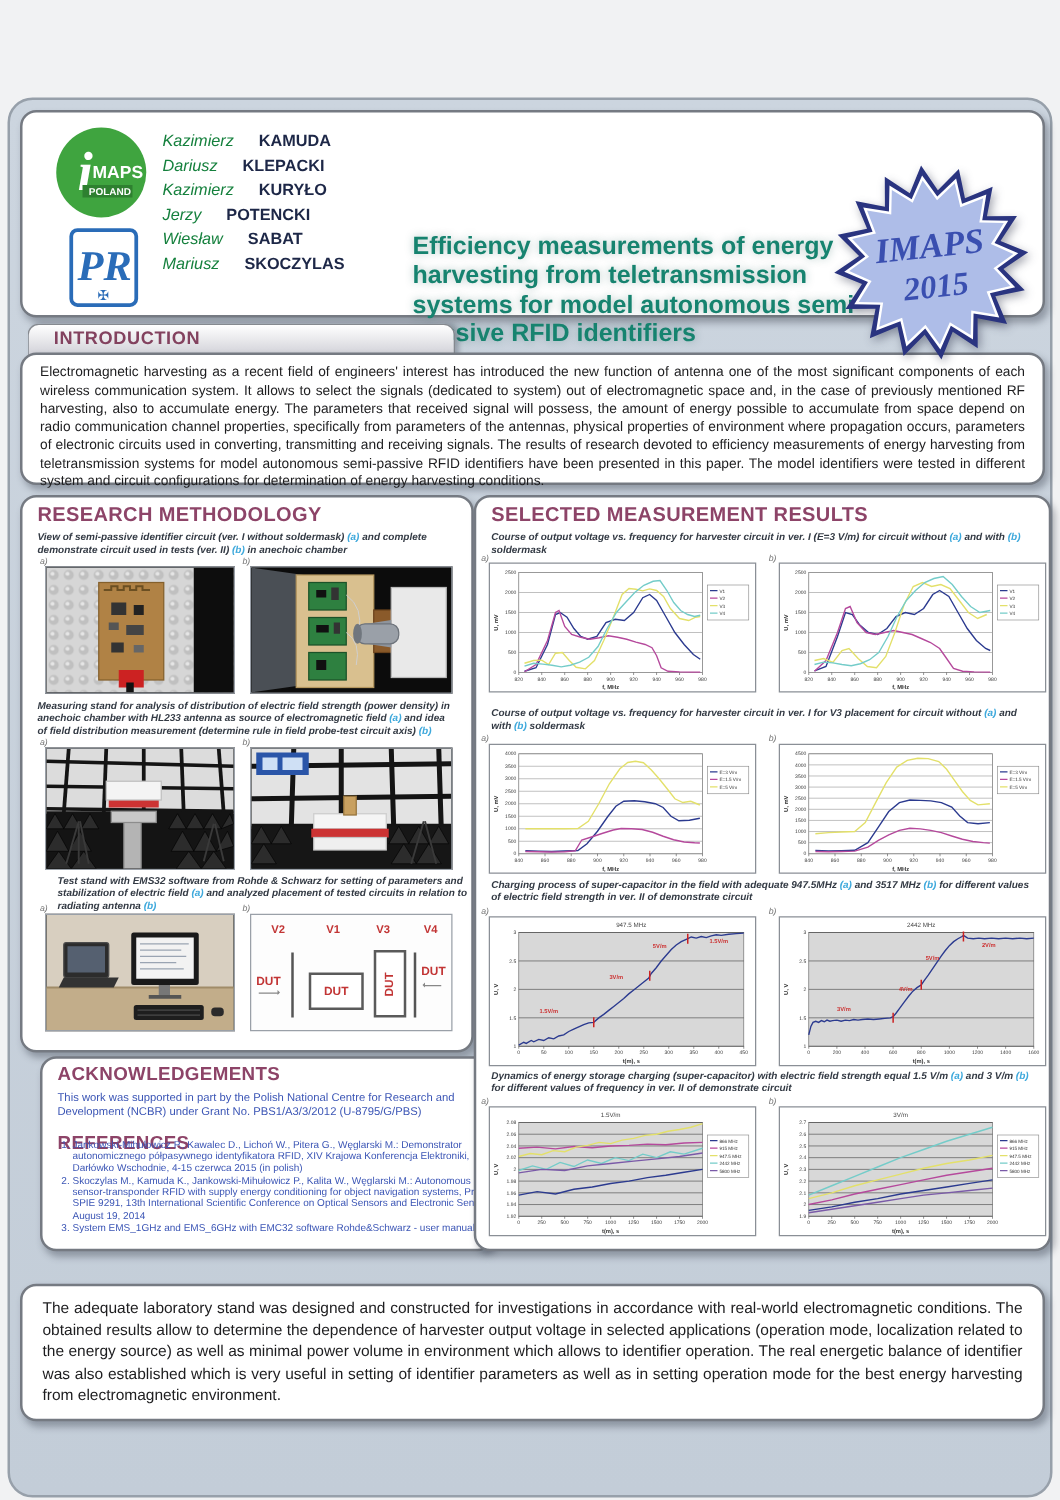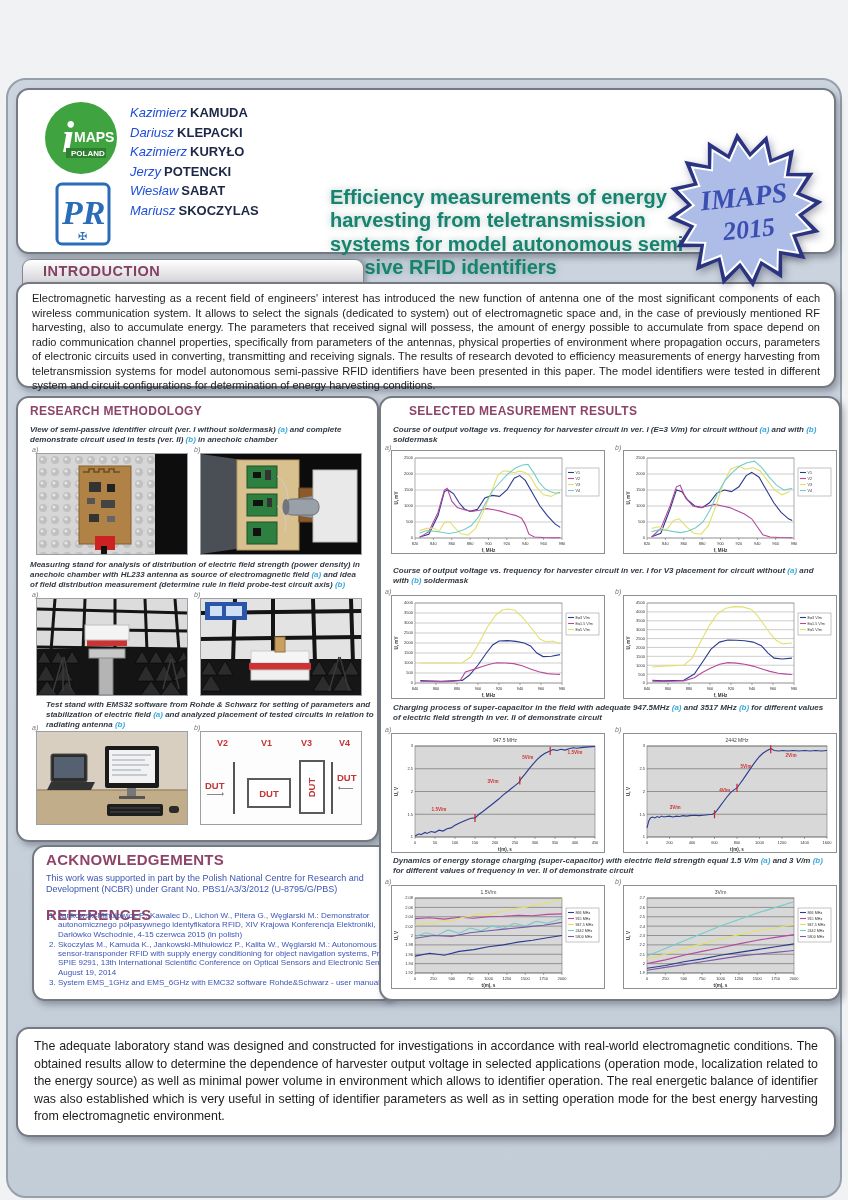--- a/index.html
+++ b/index.html
@@ -1,32 +1,32 @@
 <!DOCTYPE html>
 <html><head>
 <meta charset="utf-8">
 <style>
   html,body{margin:0;padding:0;background:#f1f2f3;}
   .stage{position:relative;width:848px;height:1200px;font-family:"Liberation Sans",sans-serif;overflow:hidden;}
   .sheet{position:absolute;left:6px;top:78px;width:832px;height:1116px;background:linear-gradient(180deg,#ccd5df,#c3cdd8);border:2px solid #97a0aa;border-radius:20px;}
   .panel{position:absolute;background:#fff;border:2px solid #757a82;border-radius:13px;box-shadow:3px 4px 6px rgba(40,45,60,.35);}
   .tab{position:absolute;height:22px;background:linear-gradient(180deg,#ffffff,#cfcfd6);border:1px solid #85898f;border-bottom:none;border-radius:9px 9px 0 0;box-shadow:3px 0 4px rgba(40,45,60,.3);padding:3px 20px 0 20px;font-weight:bold;font-size:14.5px;letter-spacing:.5px;color:#83425f;}
-  .ph{position:absolute;font-weight:bold;font-size:12px;letter-spacing:.3px;color:#8d4468;}
+  .ph{position:absolute;font-weight:bold;font-size:16px;letter-spacing:.3px;color:#8d4468;}
   .ph2{position:absolute;font-weight:bold;font-size:15px;letter-spacing:.3px;color:#8d4468;}
   .cap{position:absolute;font-style:italic;font-weight:bold;font-size:8px;line-height:1.25;color:#333a44;}
   .cap .ca,.cap .cb{color:#3fa9dc;}
   .ab{position:absolute;font-style:italic;font-size:7px;color:#777;}
   .chart{position:absolute;background:#fff;border:1px solid #8a8f96;}
   .chart svg{display:block;width:100%;height:100%;}
   .photo{position:absolute;overflow:hidden;border:1px solid #9aa0a8;background:#111;}
   .photo svg{display:block;width:100%;height:100%;}
   .introtext{position:absolute;left:14px;right:14px;top:7px;font-size:11px;line-height:1.32;text-align:justify;color:#1d1d1f;}
   .conctext{position:absolute;left:16px;right:16px;top:9px;font-size:12.4px;line-height:1.42;text-align:justify;color:#1d1d1f;}
   .author{font-size:13px;line-height:1.5;color:#2a3350;white-space:nowrap;}
-  .author i{color:#1d4ed8;margin-right:3px;}
+  .author i{color:#15803d;margin-right:20px;}
   .author b{color:#1d2747;}
   .title{position:absolute;left:312px;top:96px;width:380px;font-weight:bold;font-size:20px;line-height:1.17;color:#16836f;text-shadow:0 0 7px rgba(30,90,80,.35);}
   .affil{position:absolute;left:312px;top:202px;width:420px;font-weight:bold;font-size:12px;line-height:1.3;color:#18409a;}
   .acktext{position:absolute;left:12px;top:26px;width:334px;font-size:9px;line-height:1.25;color:#3b55b5;}
   .reflist{position:absolute;left:10px;top:64px;width:340px;margin:0;padding-left:14px;font-size:8px;line-height:1.16;color:#3b55b5;}
   .reflist li{margin-bottom:1px;}
   .badge{position:absolute;left:663px;top:128px;width:164px;height:164px;z-index:30;filter:drop-shadow(2px 3px 4px rgba(30,35,60,.4));}
   .diagram{position:absolute;background:#fdfdfd;border:1px solid #9aa0a8;}
   .vlab{position:absolute;top:6px;font-weight:bold;font-size:9px;color:#c23535;}
   .dutt{position:absolute;font-weight:bold;font-size:9.5px;color:#c23535;}
@@ -279,21 +279,21 @@
     <div class="acktext">This work was supported in part by the Polish National Centre for Research and Development (NCBR) under Grant No. PBS1/A3/3/2012 (U-8795/G/PBS)</div>
     <div class="ph2" style="left:12px;top:46px;margin-top:13px;">REFERENCES</div>
     <ol class="reflist">
         <li>Jankowski-Mihułowicz P., Kawalec D., Lichoń W., Pitera G., Węglarski M.: Demonstrator autonomicznego półpasywnego identyfikatora RFID, XIV Krajowa Konferencja Elektroniki, Darłówko Wschodnie, 4-15 czerwca 2015 (in polish)</li>
         <li>Skoczylas M., Kamuda K., Jankowski-Mihułowicz P., Kalita W., Węglarski M.: Autonomous sensor-transponder RFID with supply energy conditioning for object navigation systems, Proc. SPIE 9291, 13th International Scientific Conference on Optical Sensors and Electronic Sensors, August 19, 2014</li>
         <li>System EMS_1GHz and EMS_6GHz with EMC32 software Rohde&amp;Schwarz - user manual</li>
       </ol>
   </div>
 
   <div class="panel" style="left:379px;top:396px;width:458px;height:601px;">
-    <div class="ph" style="left:28px;top:6px;">SELECTED MEASUREMENT RESULTS</div>
+    <div class="ph" style="left:12px;top:6px;">SELECTED MEASUREMENT RESULTS</div>
     <div class="cap" style="left:12px;top:27px;width:436px;">
       <span>Course of output voltage vs. frequency for harvester circuit in ver. I (E=3 V/m) for circuit without </span><span class="ca">(a)</span><span> and with </span><span class="cb">(b)</span><span> soldermask</span>
     </div>
     <div class="ab" style="left:4px;top:46px;">a)</div>
     <div class="chart" style="left:10px;top:52px;width:212px;height:102px;">
         <svg viewBox="0 0 212 102">
           <rect x="23" y="7" width="147" height="80" fill="#fff" stroke="#777" stroke-width="0.6"></rect>
           <line x1="23" x2="170" y1="87" y2="87" stroke="#9a9a9a" stroke-width="0.5"></line>
           <text x="21" y="88.4" text-anchor="end" font-size="4" fill="#333">0</text>
           <line x1="23" x2="170" y1="71" y2="71" stroke="#9a9a9a" stroke-width="0.5"></line>

